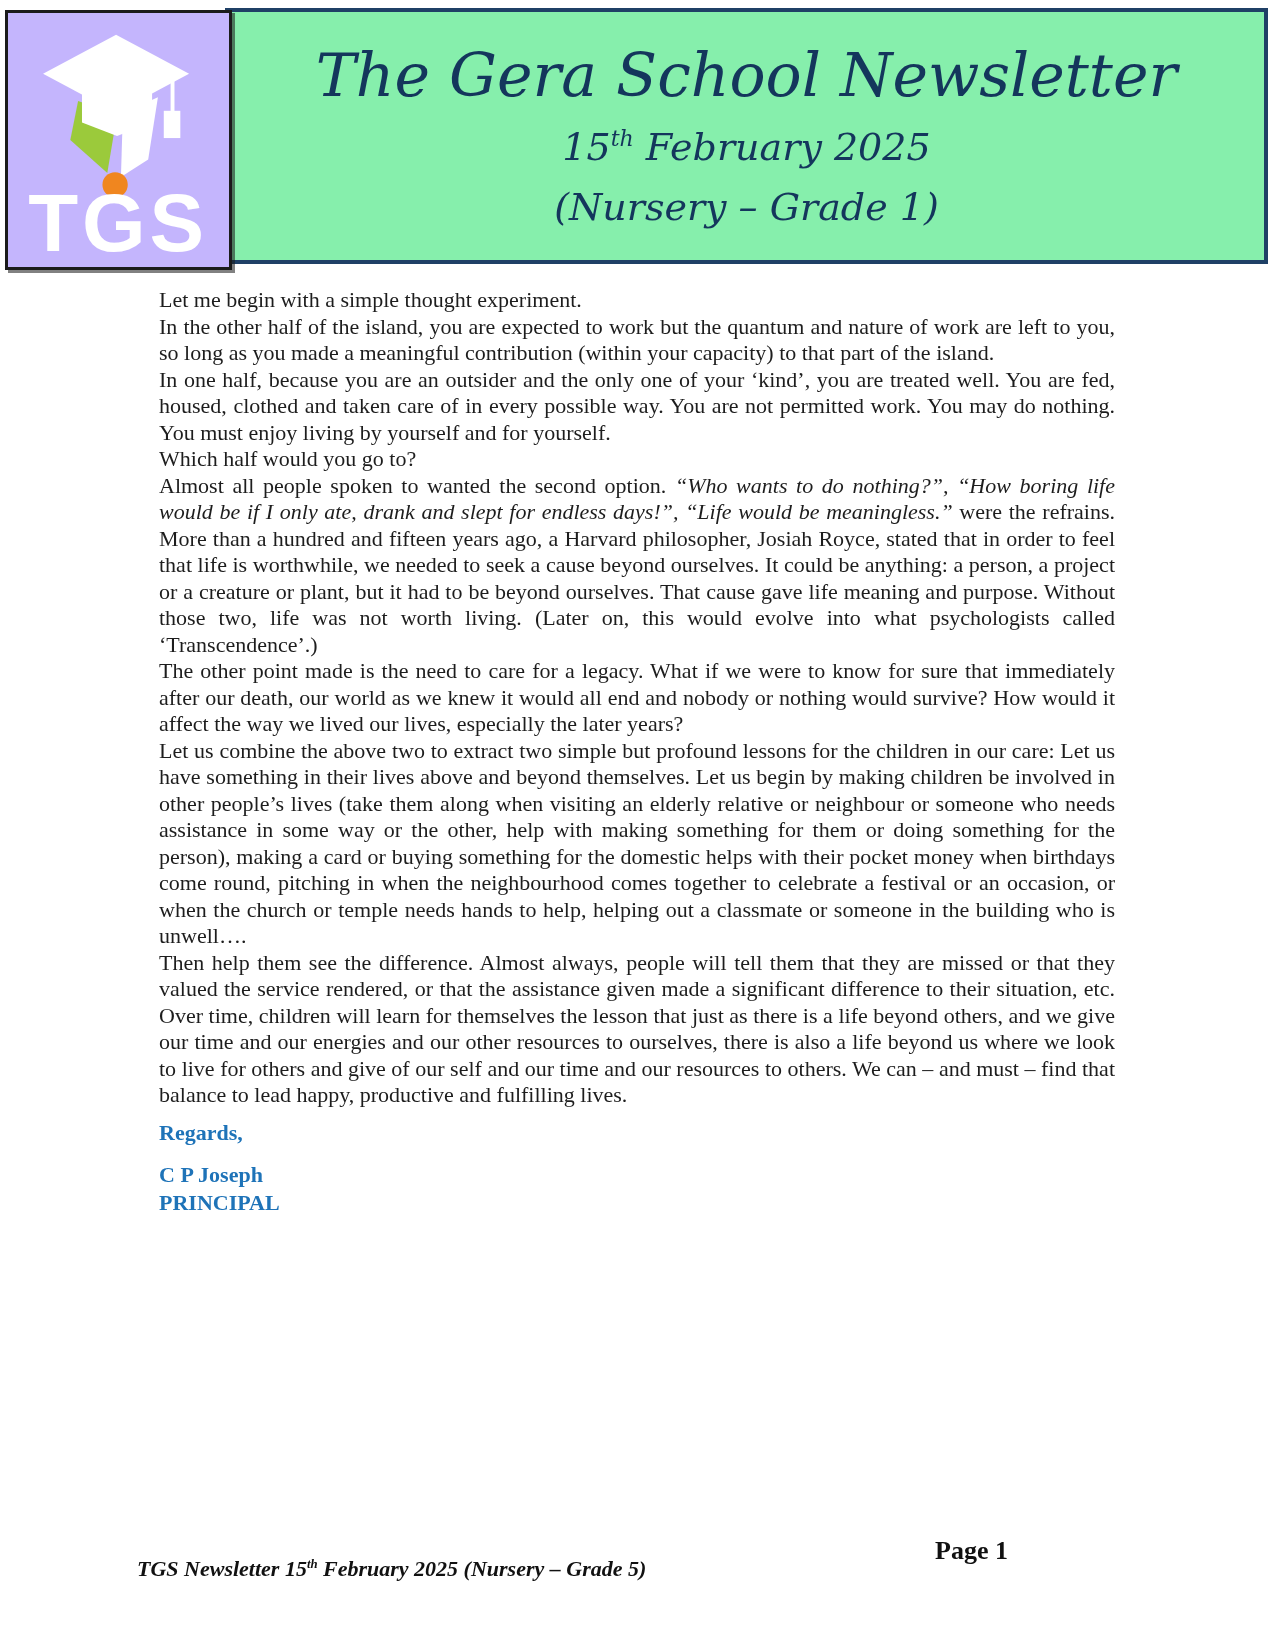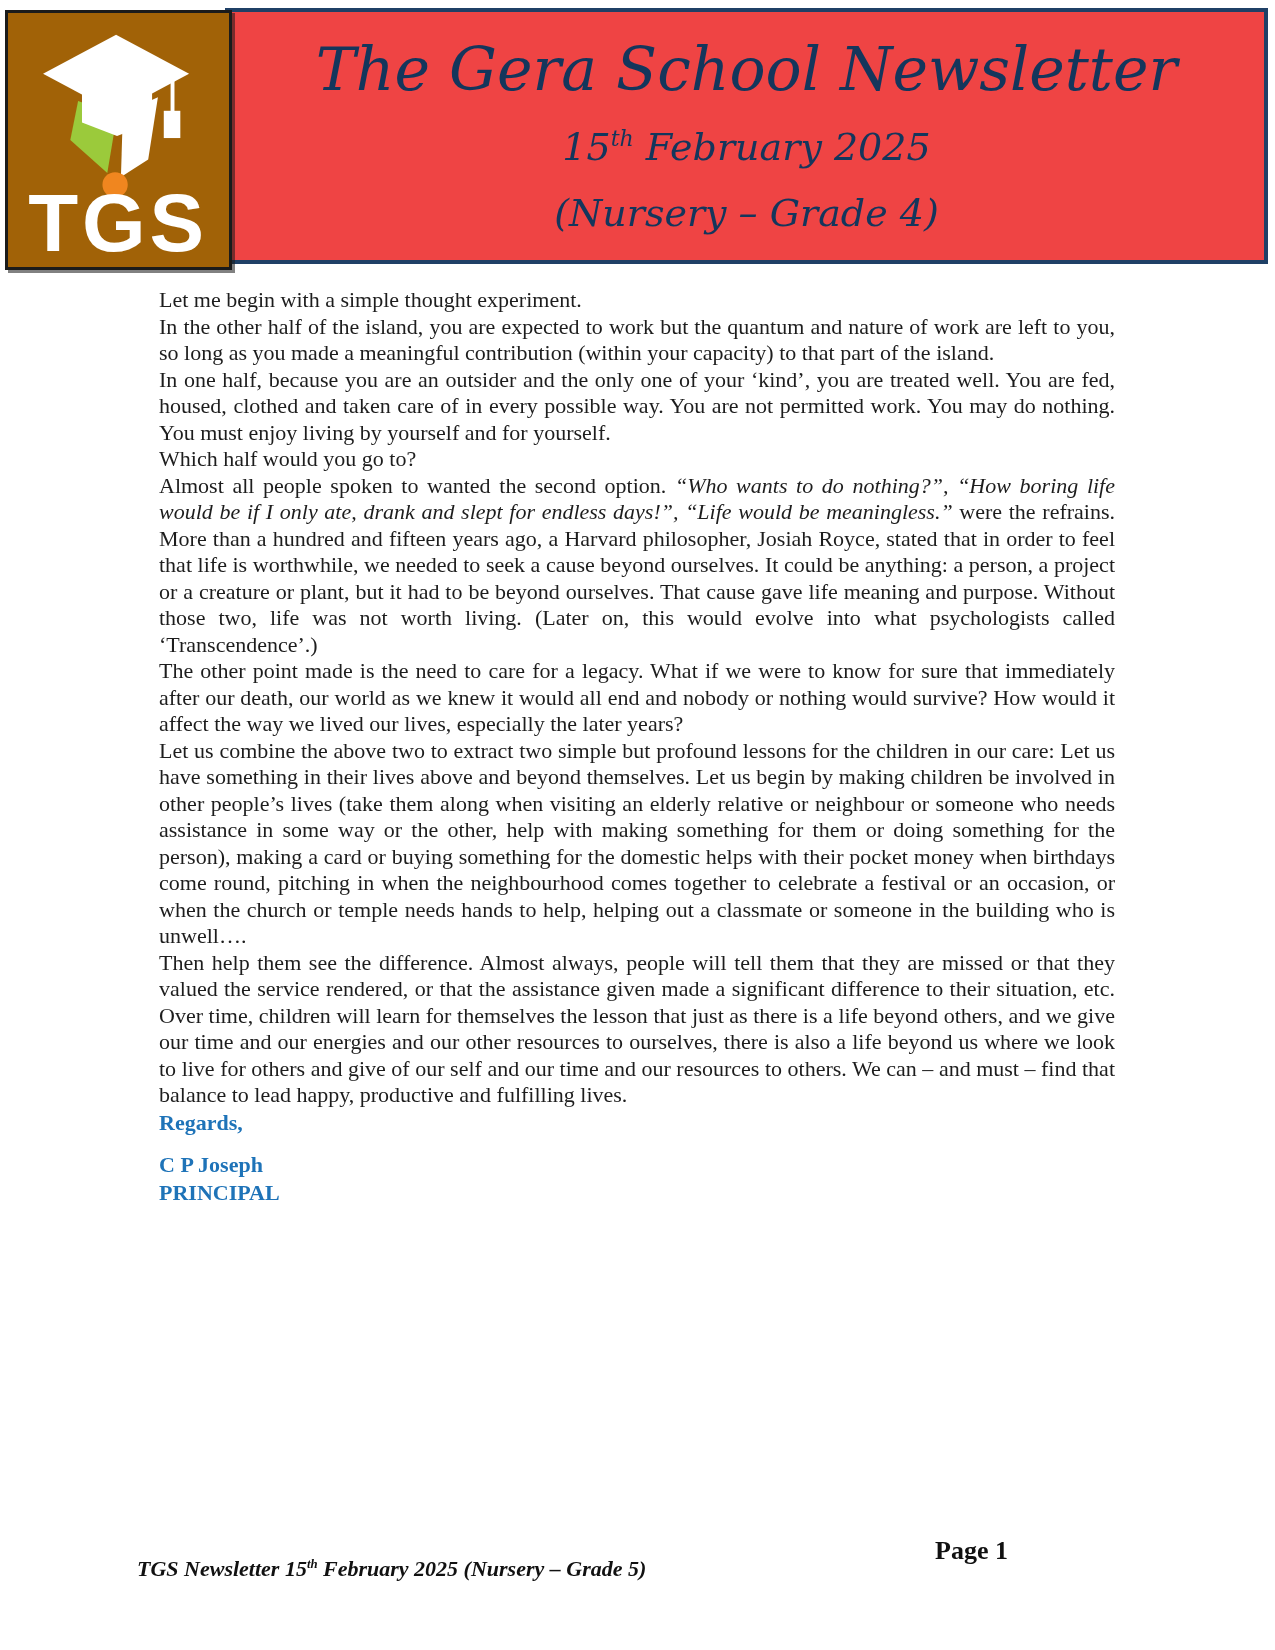--- a/index.html
+++ b/index.html
@@ -14,27 +14,27 @@
     width: 1275px; height: 1650px;
     background: #ffffff;
     overflow: hidden;
   }
 
   
   .banner {
     position: absolute;
     left: 225px; top: 8px;
     width: 1043px; height: 256px;
-    background: #ef4444;
+    background: #86efac;
     border: 4px solid #1f4066;
     display: flex;
     flex-direction: column;
     align-items: center;
     justify-content: center;
-    row-gap: 26px;
+    row-gap: 20px;
     color: #14365c;
     font-family: "DejaVu Serif", serif;
     font-style: italic;
     z-index: 1;
   }
   .banner-title {
     font-size: 60px;
     line-height: 1.05;
     white-space: nowrap;
   }
@@ -44,41 +44,42 @@
     white-space: nowrap;
     text-align: center;
   }
   .sup { font-size: 0.58em; vertical-align: super; }
 
   
   .logo {
     position: absolute;
     left: 5px; top: 10px;
     width: 227px; height: 260px;
-    background: #a16207;
+    background: #c4b5fd;
     border: 3px solid #1b1b1b;
     box-shadow: 3px 3px 0 rgba(25,25,25,0.55);
     z-index: 2;
   }
   .logo svg { position: absolute; left: 0; top: 0; width: 100%; height: 100%; }
 
   
   .letter {
     position: absolute;
     left: 159px; top: 287px;
     width: 956px;
     color: #1d1d1d;
     font-size: 22px;
     line-height: 26.5px;
     text-align: justify;
   }
   .para { margin: 0; }
   .it { font-style: italic; }
 
   .signature {
+    margin-top: 10px;
     color: #1e73b8;
     font-weight: bold;
     line-height: 28px;
     text-align: left;
   }
   .sig-regards { margin: 0 0 14px 0; }
   .sig-name { margin: 0; }
   .sig-role { margin: 0; }
 
   
@@ -102,21 +103,21 @@
   }
 </style>
 </head>
 <body>
 
 <div class="page">
 
   <header class="banner">
     <div class="banner-title">The Gera School Newsletter</div>
     <div class="banner-date"><span>15</span><span class="sup">th</span><span> February 2025</span></div>
-    <div class="banner-subtitle">(Nursery – Grade 4)</div>
+    <div class="banner-subtitle">(Nursery – Grade 1)</div>
   </header>
 
   <div class="logo">
     <svg viewBox="0 0 227 260">
 
       <polygon points="72,90 112,104 102,164 64,130" fill="#9bca3b"></polygon>
 
       <polygon points="118,102 154,86 144,150 116,168" fill="#ffffff"></polygon>
 
       <circle cx="110" cy="176" r="13" fill="#f0861f"></circle>

